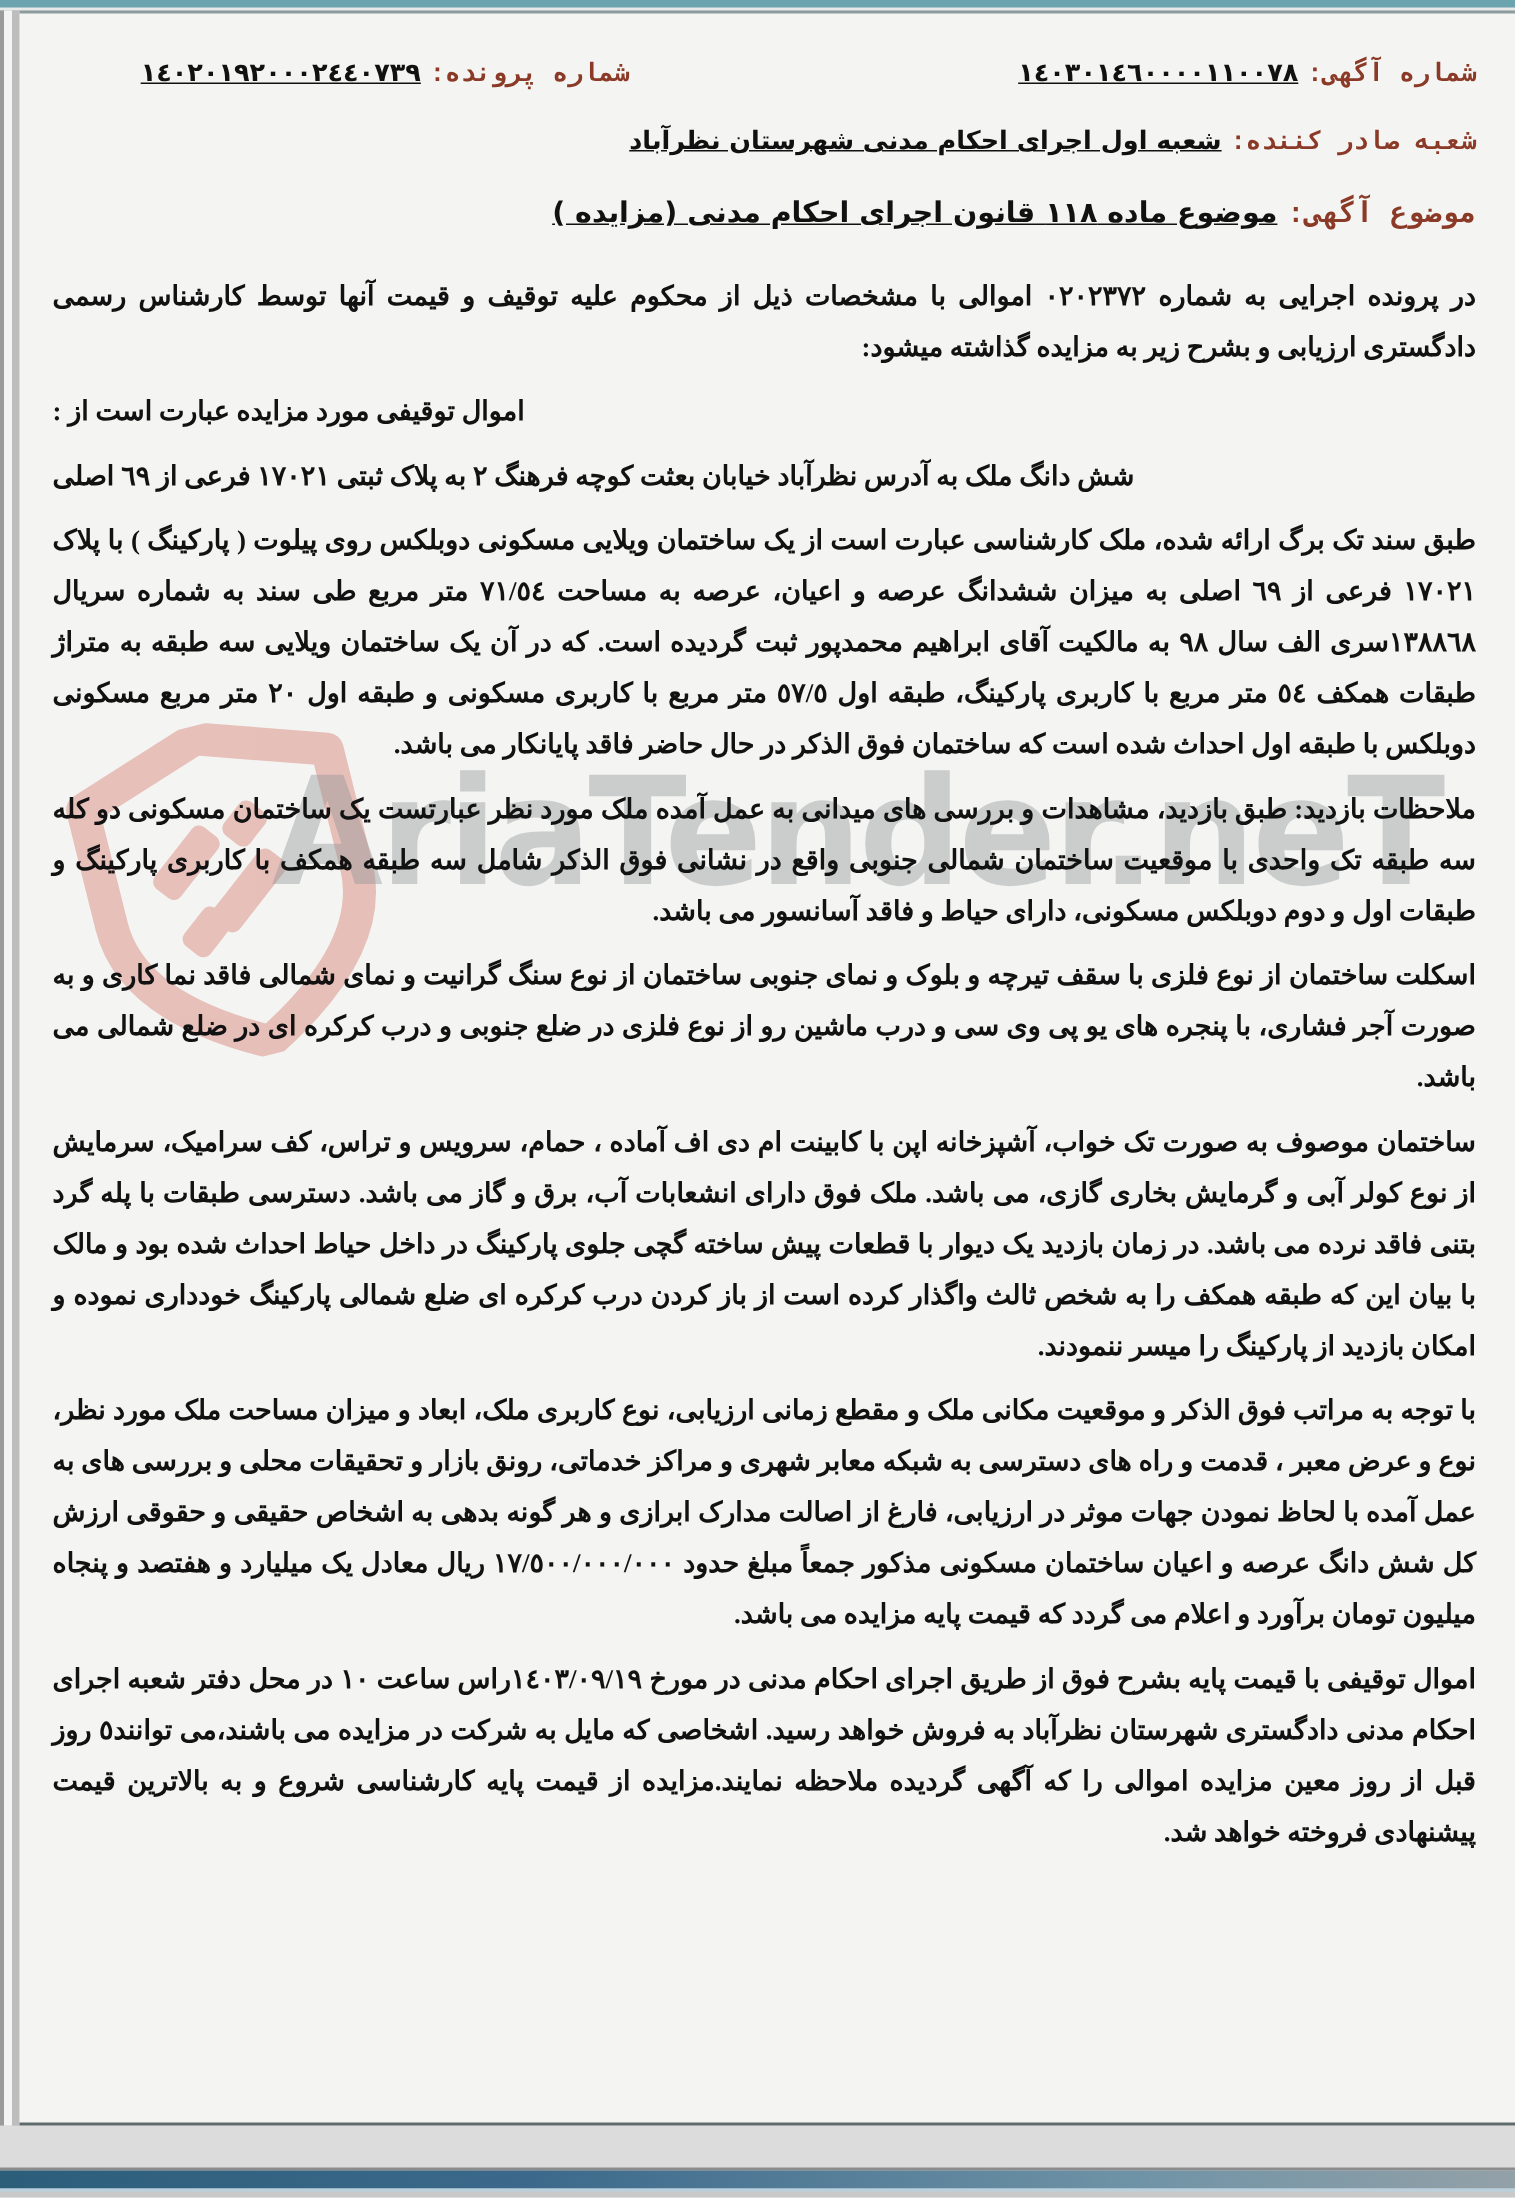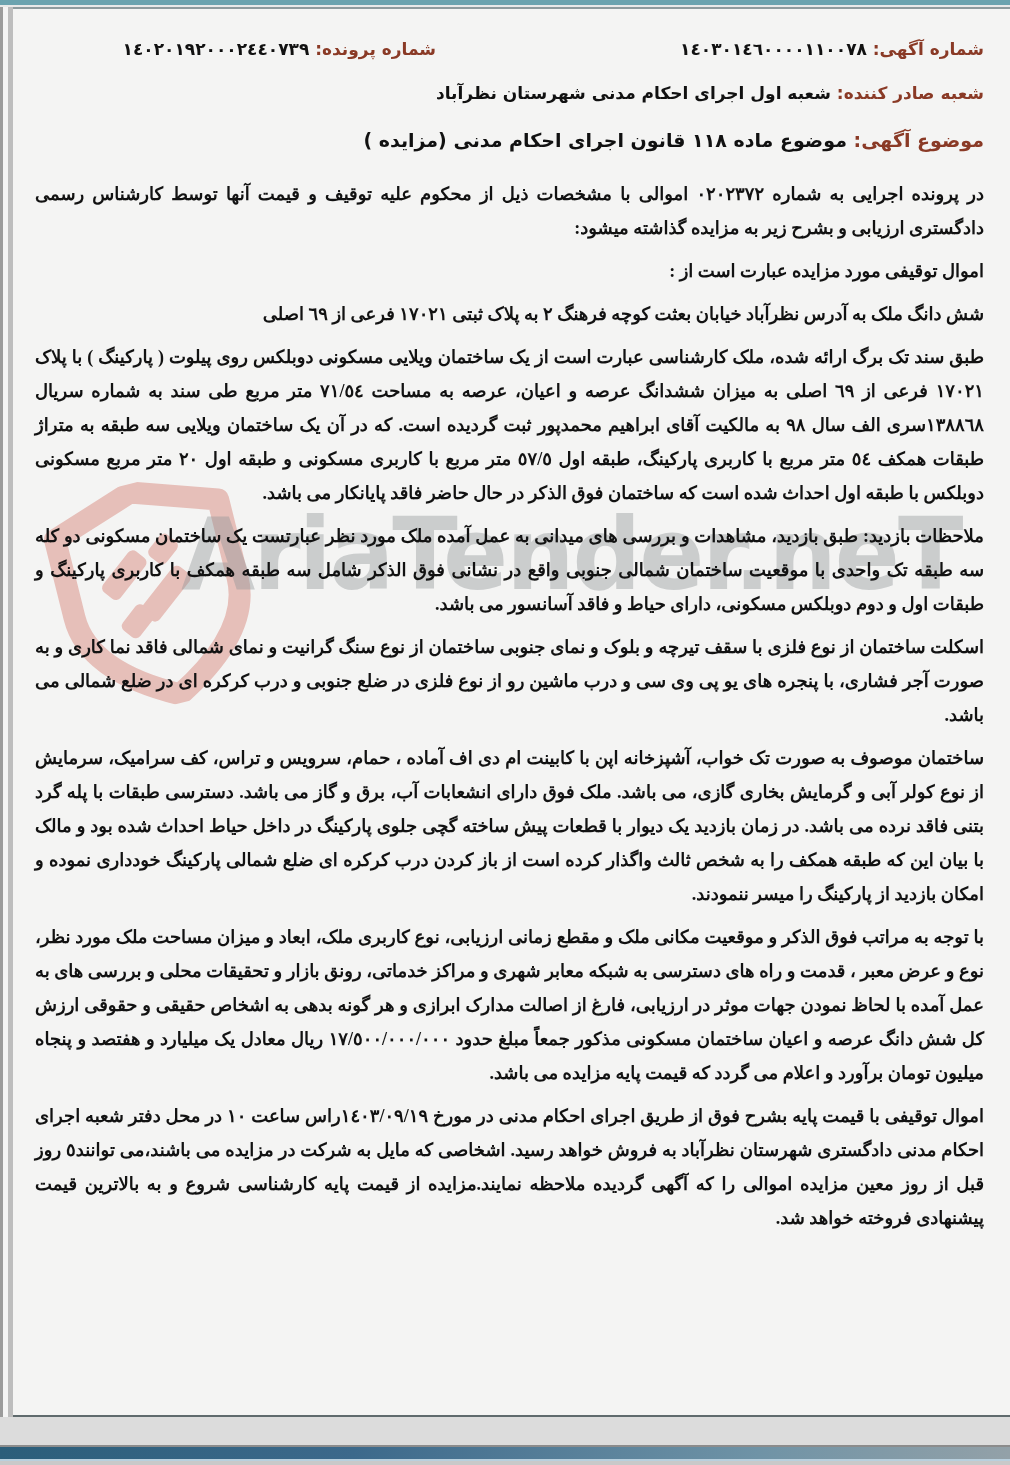--- a/index.html
+++ b/index.html
@@ -44,33 +44,33 @@
   }
 
   .hdr-grid {
     display:grid;
     grid-template-columns:1fr 1fr;
     row-gap:24px;
     font-size:17px;
     margin-bottom:26px;
   }
   .hdr-cell { white-space:nowrap; }
-  .lbl { color:#8a3a26; }
-  .val { color:#111; }
+  .lbl { color:#8a3a26;font-family:Liberation Mono, monospace; }
+  .val { color:#111;text-decoration:underline; }
   .hdr-row { margin-bottom:26px; font-size:19px; }
 
   .paras p {
     margin:0 0 9px 0;
     font-size:18px;
     line-height:34px;
     text-align:justify;
     color:#121212;
     font-family:Liberation Serif, serif;
   }
-  .paras p.short { text-align:right; }
+  .paras p.short { text-align:left; }
 
   .watermark {
     position:absolute; top:462px; right:0; left:0; height:260px;
     z-index:1; direction:ltr; pointer-events:none;
   }
   .wm-logo {
     position:absolute; left:42px; top:10px;
     width:200px; height:225px;
     transform:rotate(-14deg);
     opacity:.42;

